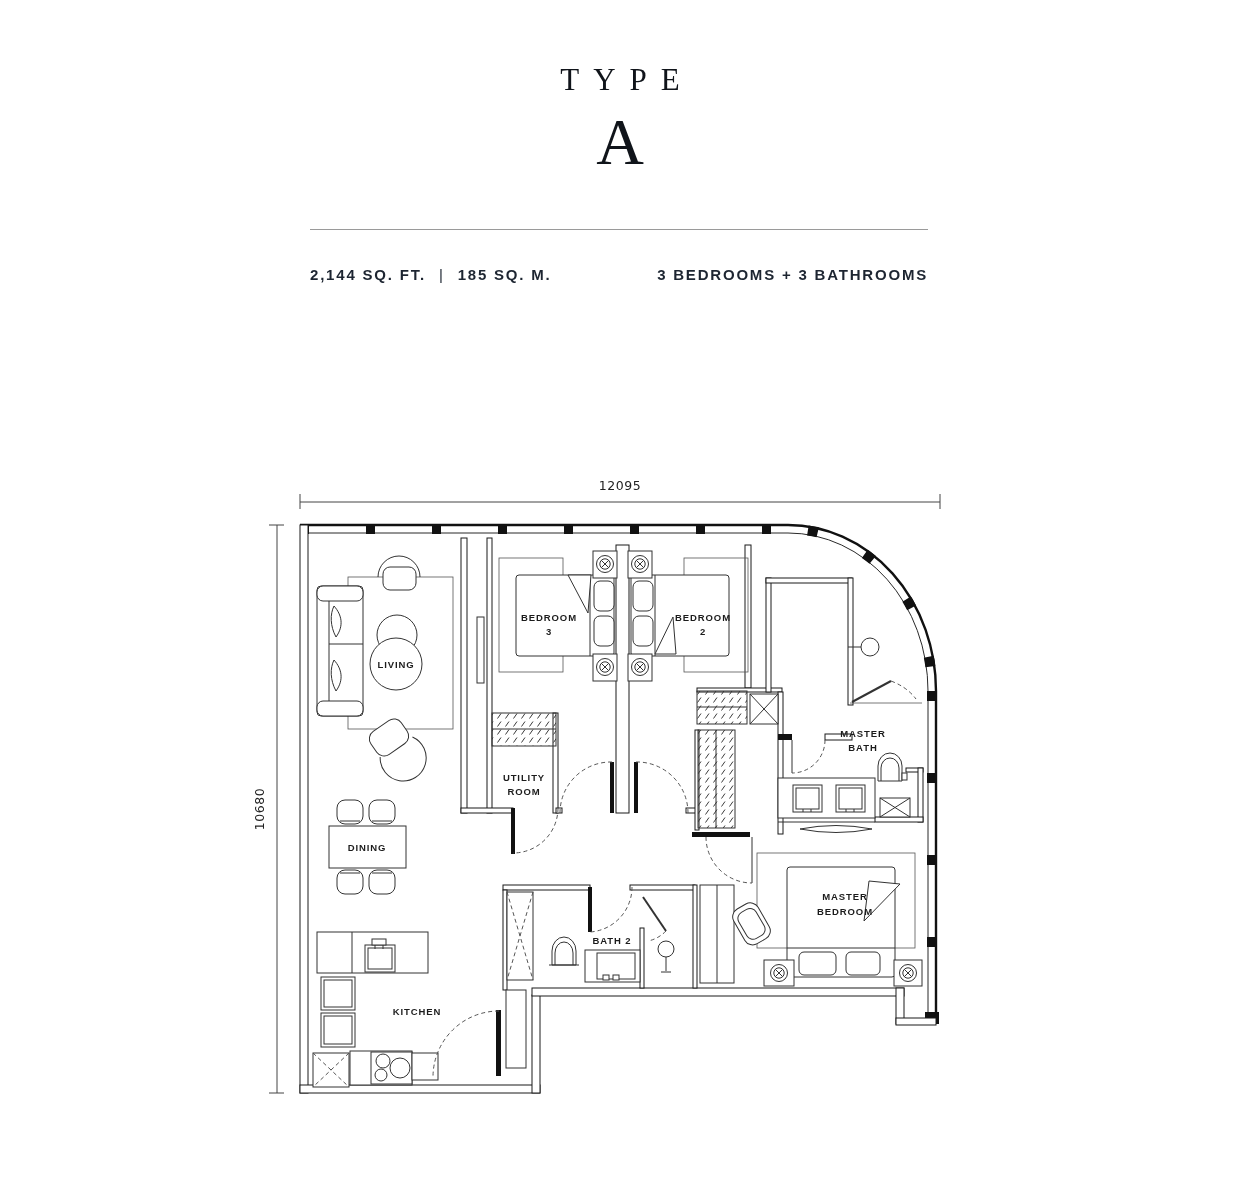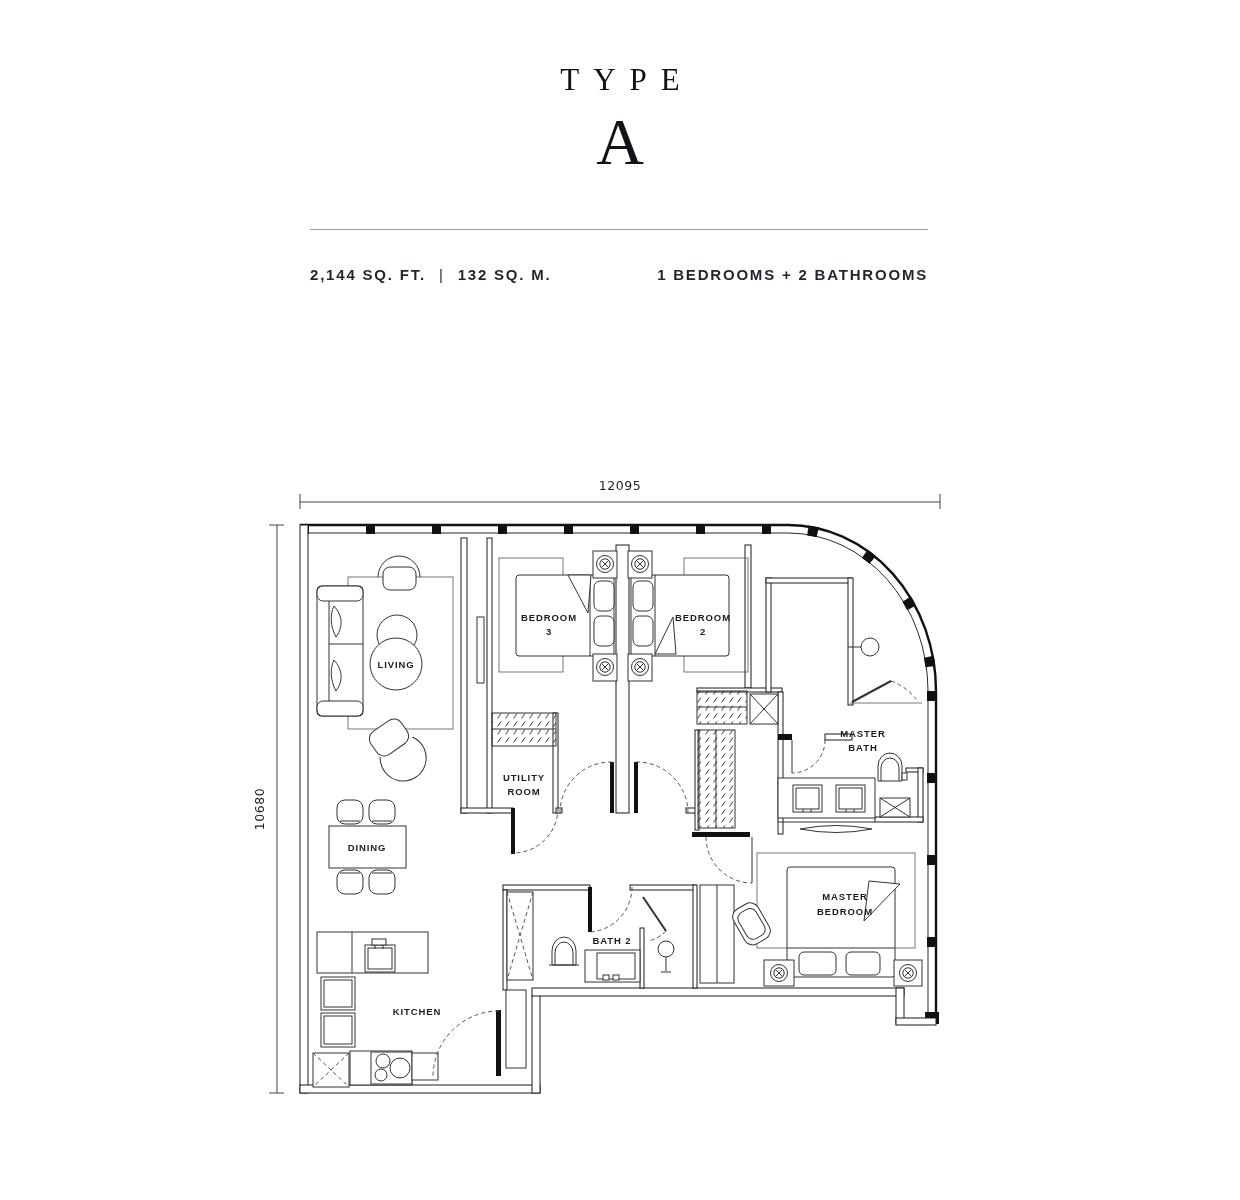--- a/index.html
+++ b/index.html
@@ -31,23 +31,23 @@
 <body>
 
 <div class="page">
 
   <div class="type-label">TYPE</div>
   <div class="type-letter">A</div>
   <div class="rule"></div>
 
   <div class="specs">
     <span>
-      <span>2,144 SQ. FT.</span><span class="sep">|</span><span>132 SQ. M.</span>
+      <span>2,144 SQ. FT.</span><span class="sep">|</span><span>185 SQ. M.</span>
     </span>
-    <span>1 BEDROOMS + 2 BATHROOMS</span>
+    <span>3 BEDROOMS + 3 BATHROOMS</span>
   </div>
 
   <svg width="1240" height="1200" viewBox="0 0 1240 1200">
     <defs>
       <pattern id="wr" width="8" height="8" patternUnits="userSpaceOnUse">
         <path d="M1.5,6.5 L5,1.5" stroke="#3a3a3a" stroke-width="1" fill="none"></path>
       </pattern>
       <g id="lamp">
         <circle r="8.5" fill="#fff" stroke="#333" stroke-width="1"></circle>
         <circle r="5.2" fill="#fff" stroke="#333" stroke-width="1"></circle>

